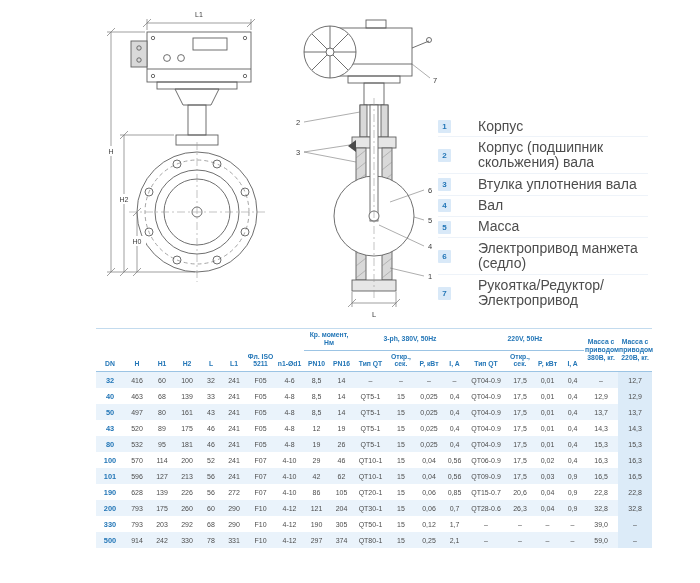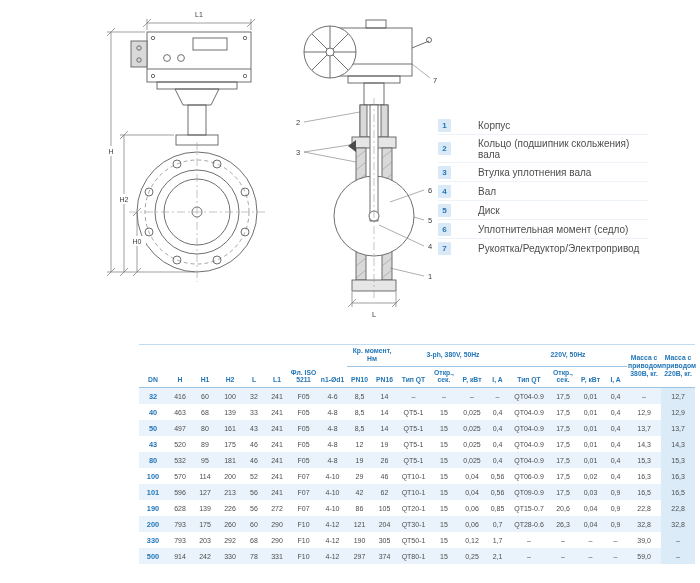--- a/index.html
+++ b/index.html
@@ -14,25 +14,25 @@
   .front-svg{position:absolute;left:95px;top:8px;}
   .section-svg{position:absolute;left:278px;top:6px;}
   svg text{font-family:"Liberation Sans",sans-serif;}
 
   
   .legend{position:absolute;left:438px;top:116px;width:210px;}
   .legend-item{display:flex;align-items:center;gap:7px;padding:2.5px 0;border-bottom:1px solid #eef3f9;}
   .legend-item:last-child{border-bottom:none;}
   .legend-num{flex:0 0 13px;width:13px;height:13px;background:#d9e9f8;color:var(--accent);
     font-size:8px;font-weight:bold;line-height:13px;text-align:center;border-radius:1px;}
-  .legend-label{font-size:10px;color:#4d4d4d;line-height:1.1;padding-left:20px;}
+  .legend-label{font-size:14px;color:#4d4d4d;line-height:1.1;padding-left:20px;}
 
   
-  .spec-table{position:absolute;left:96px;top:344px;border-collapse:collapse;table-layout:fixed;
-    width:556px;font-size:7px;color:#4d4d4d;border-top:1px solid #c3dbee;margin-left:43px;}
+  .spec-table{position:absolute;left:96px;top:328px;border-collapse:collapse;table-layout:fixed;
+    width:556px;font-size:7px;color:#4d4d4d;border-top:1px solid #c3dbee;}
   .spec-table th{color:var(--accent);font-weight:bold;font-size:6.8px;line-height:1.15;
     padding:2px 1px 3px;text-align:center;vertical-align:bottom;}
   .spec-table th.grp{vertical-align:middle;border-bottom:1px solid #9cc4e4;}
   .spec-table tr.sub th{border-bottom:1px solid #9cc4e4;}
   .spec-table th.rs{border-bottom:1px solid #9cc4e4;}
   .spec-table th.mass{vertical-align:middle;}
   .spec-table td{text-align:center;height:16px;padding:0 1px;line-height:1;}
   .spec-table tbody tr:nth-child(odd){background:#eaf3fb;}
   .spec-table td.dn{color:var(--accent);font-weight:bold;font-size:7.4px;}
   .spec-table td.c220{background:#dcebf8;}
@@ -180,37 +180,37 @@
     </g>
   </svg>
 
   <div class="legend">
     <div class="legend-item">
       <span class="legend-num">1</span>
       <span class="legend-label">Корпус</span>
     </div>
     <div class="legend-item">
       <span class="legend-num">2</span>
-      <span class="legend-label">Кольцо (подшипник скольжения) вала</span>
+      <span class="legend-label">Корпус (подшипник скольжения) вала</span>
     </div>
     <div class="legend-item">
       <span class="legend-num">3</span>
       <span class="legend-label">Втулка уплотнения вала</span>
     </div>
     <div class="legend-item">
       <span class="legend-num">4</span>
       <span class="legend-label">Вал</span>
     </div>
     <div class="legend-item">
       <span class="legend-num">5</span>
-      <span class="legend-label">Диск</span>
+      <span class="legend-label">Масса</span>
     </div>
     <div class="legend-item">
       <span class="legend-num">6</span>
-      <span class="legend-label">Уплотнительная момент (седло)</span>
+      <span class="legend-label">Электропривод манжета (седло)</span>
     </div>
     <div class="legend-item">
       <span class="legend-num">7</span>
       <span class="legend-label">Рукоятка/Редуктор/Электропривод</span>
     </div>
   </div>
 
   <table class="spec-table">
     <colgroup>
       <col style="width:28px">

